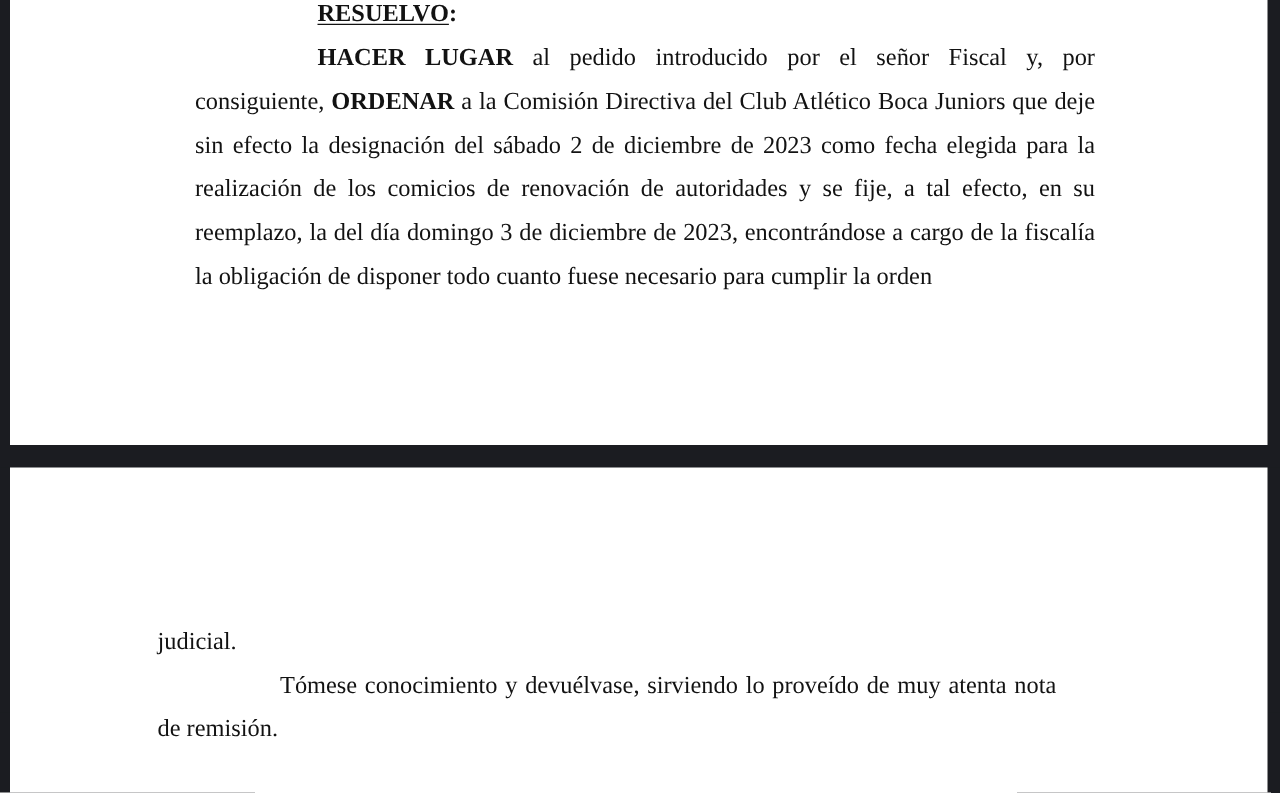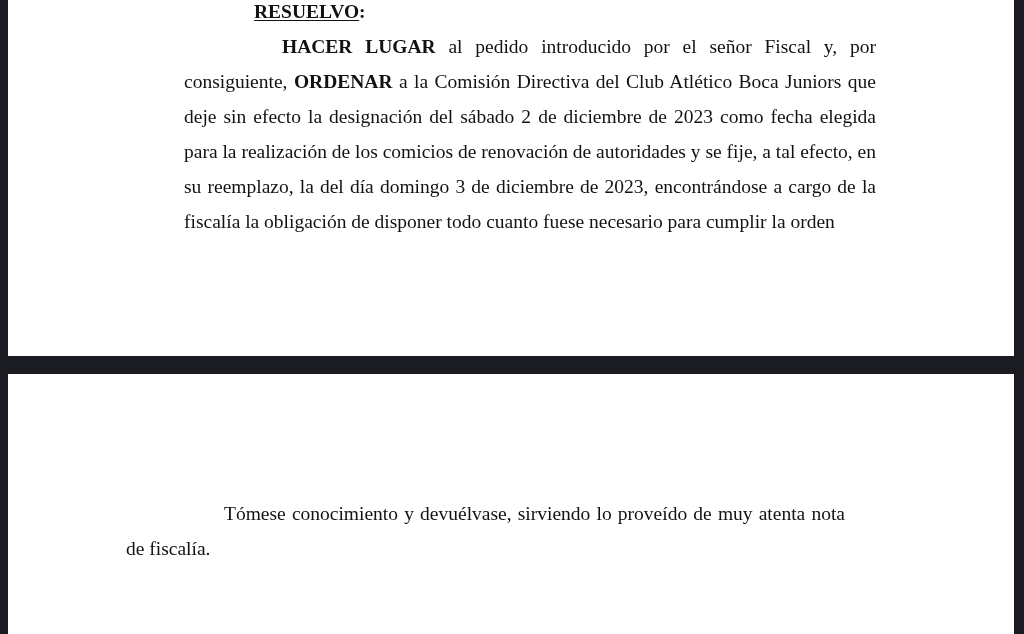--- a/index.html
+++ b/index.html
@@ -74,21 +74,20 @@
     width: 719px;
   }
 
   .para {
     margin: 0;
     text-align: justify;
     text-justify: inter-word;
   }
   .para-indent {
     text-indent: 98px;
-    margin-left: 28px;
   }
   .para-indent-sm {
     text-indent: 98px;
   }
   
   .para:last-child {
     text-align-last: left;
   }
 
   .heading-line {
@@ -120,19 +119,20 @@
 
     </div>
   </div>
 
   <div class="page-break"></div>
 
   <div class="page page-two">
 
     <div class="text-block block-two">
 
+      <p class="para" style="text-align-last:left;">judicial.</p>
 
-      <p class="para para-indent-sm">Tómese conocimiento y devuélvase, sirviendo lo proveído de muy atenta nota de fiscalía.</p>
+      <p class="para para-indent-sm">Tómese conocimiento y devuélvase, sirviendo lo proveído de muy atenta nota de remisión.</p>
 
     </div>
   </div>
 
 </div>
 
 </body></html>

